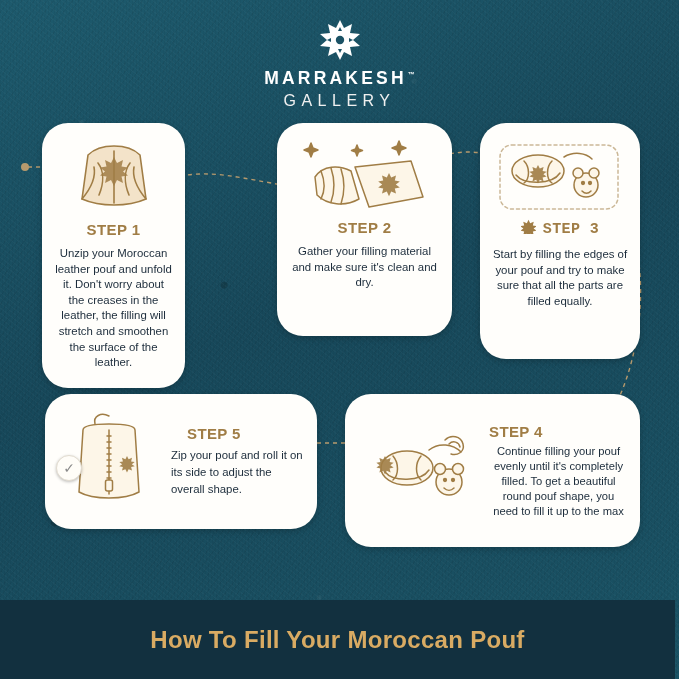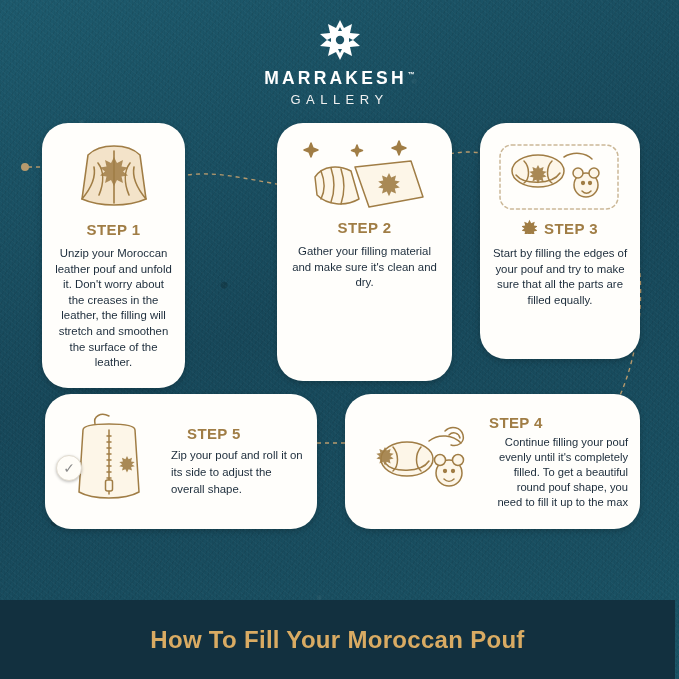--- a/index.html
+++ b/index.html
@@ -50,21 +50,21 @@
     position: relative;
     display: inline-block;
   }
   #logo .tm {
     font-size: 7px;
     vertical-align: super;
     letter-spacing: 0;
     margin-left: 1px;
   }
   #logo .sub {
-    font-size: 13px;
+    font-size: 16px;
     letter-spacing: 5.5px;
     margin-top: 3px;
     color: #f0f0f0;
   }
 
   
   .card {
     position: absolute;
     background: #fffefb;
     border-radius: 26px;
@@ -80,39 +80,40 @@
   .card .body {
     color: #1b2b3a;
     font-size: 11.4px;
     line-height: 15.6px;
     text-align: center;
     font-weight: normal;
   }
   .illus { display: block; margin: 0 auto; }
 
   #card1 { left: 42px;  top: 123px;  width: 143px; height: 265px; padding: 14px 12px; }
-  #card2 { left: 277px; top: 123px;  width: 175px; height: 258px; padding: 14px 12px; }
+  #card2 { left: 277px; top: 123px;  width: 175px; height: 213px; padding: 14px 12px; }
   #card3 { left: 480px; top: 123px;  width: 160px; height: 236px; padding: 12px 10px; }
-  #card4 { left: 345px; top: 394px;  width: 295px; height: 135px; padding: 12px 12px; }
+  #card4 { left: 345px; top: 394px;  width: 295px; height: 153px; padding: 12px 12px; }
   #card5 { left: 45px;  top: 394px;  width: 272px; height: 135px; padding: 10px 12px; }
 
   #card1 .title { margin-top: 4px; }
   #card1 .body  { margin-top: 8px; }
   #card2 .title { margin-top: 4px; }
   #card2 .body  { margin-top: 8px; }
   #card3 .titlerow {
     display: flex; align-items: center; justify-content: center; gap: 7px;
     margin-top: 2px;
+    font-family: Liberation Mono, monospace;
   }
   #card3 .body { margin-top: 8px; }
 
   .row { display: flex; align-items: center; height: 100%; }
   #card4 .txt { flex: 1; padding-left: 4px; }
   #card4 .title { text-align: left; }
-  #card4 .body  { text-align: right; margin-top: 4px; font-size: 11.2px; line-height: 15px; }
+  #card4 .body  { text-align: center; margin-top: 4px; font-size: 11.2px; line-height: 15px; }
   #card5 .txt { flex: 1; padding-left: 6px; }
   #card5 .title { text-align: left; margin-left: 16px; }
   #card5 .body  { text-align: left; margin-top: 5px; font-size: 11.4px; line-height: 17px; }
 
   
   #check-badge {
     position: absolute;
     left: 56px; top: 455px;
     width: 26px; height: 26px;
     border-radius: 50%;

